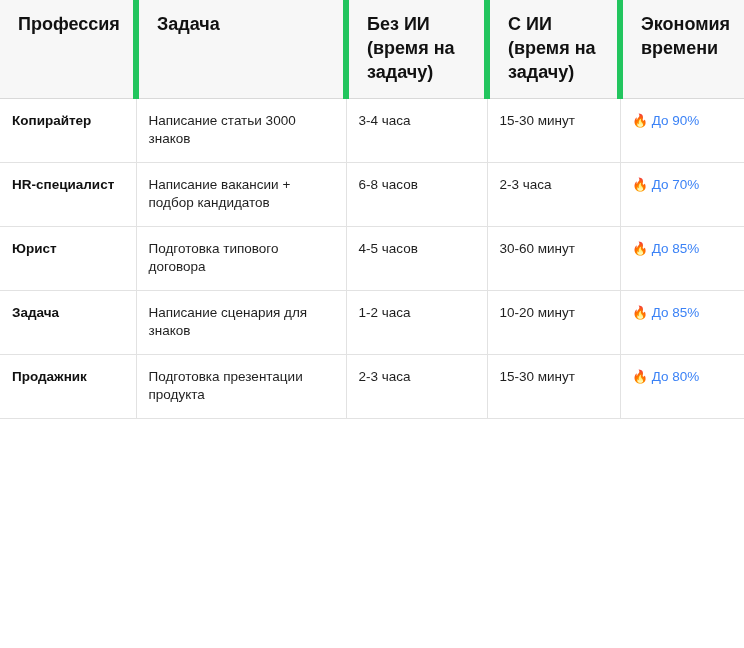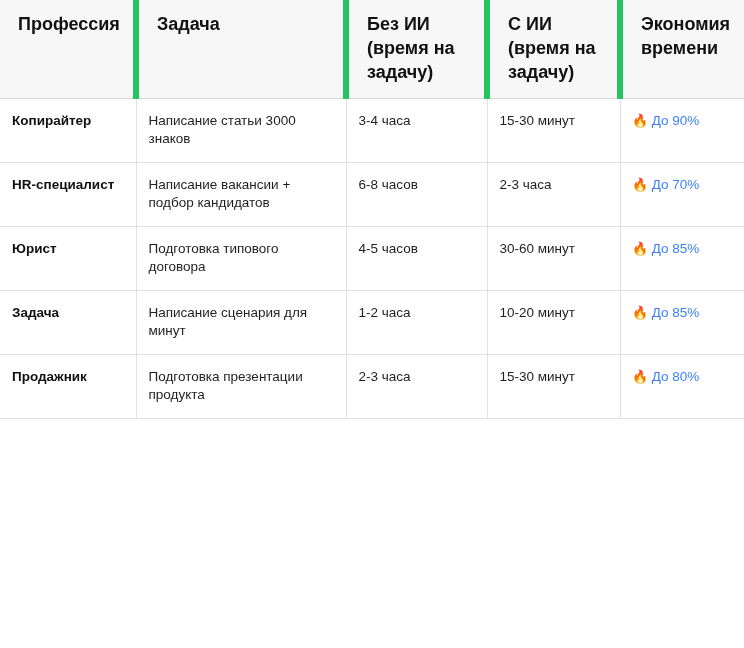--- a/index.html
+++ b/index.html
@@ -104,21 +104,21 @@
       </tr>
       <tr>
         <td class="prof">Юрист</td>
         <td class="sep">Подготовка типового договора</td>
         <td class="sep">4-5 часов</td>
         <td class="sep">30-60 минут</td>
         <td class="sep saving"><span class="flame">🔥</span><span>До 85%</span></td>
       </tr>
       <tr>
         <td class="prof">Задача</td>
-        <td class="sep">Написание сценария для минут</td>
+        <td class="sep">Написание сценария для знаков</td>
         <td class="sep">1-2 часа</td>
         <td class="sep">10-20 минут</td>
         <td class="sep saving"><span class="flame">🔥</span><span>До 85%</span></td>
       </tr>
       <tr>
         <td class="prof">Продажник</td>
         <td class="sep">Подготовка презентации продукта</td>
         <td class="sep">2-3 часа</td>
         <td class="sep">15-30 минут</td>
         <td class="sep saving"><span class="flame">🔥</span><span>До 80%</span></td>

